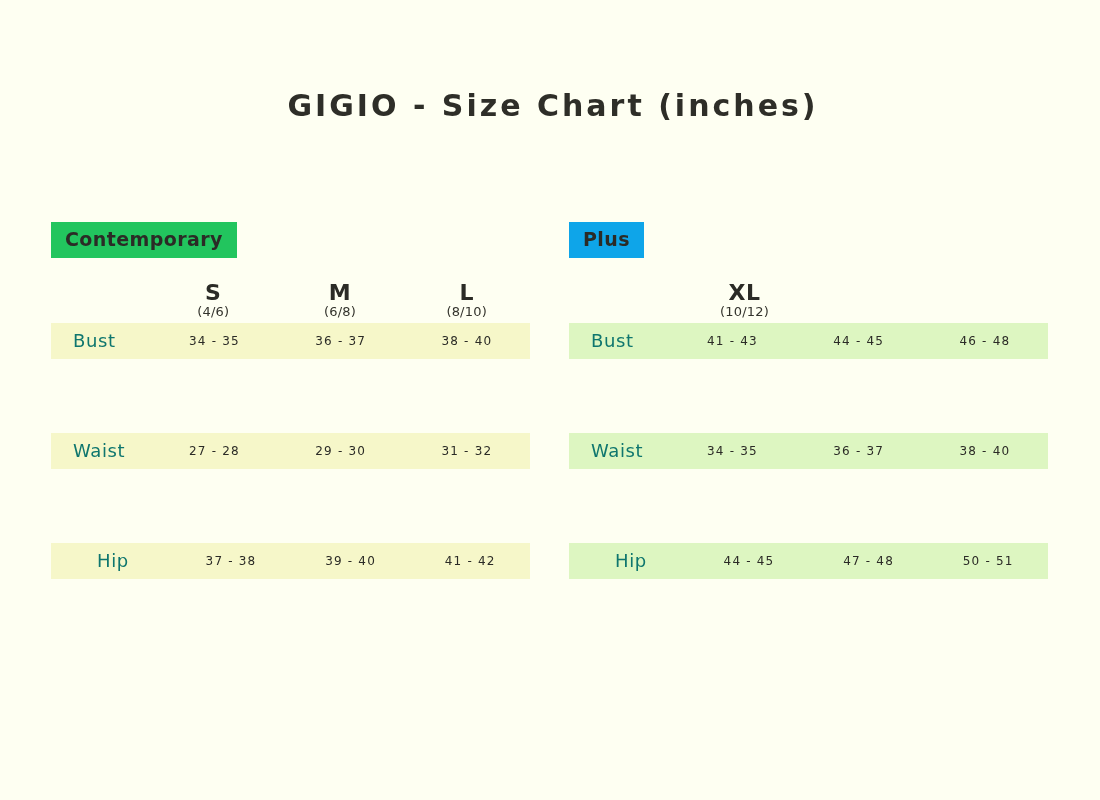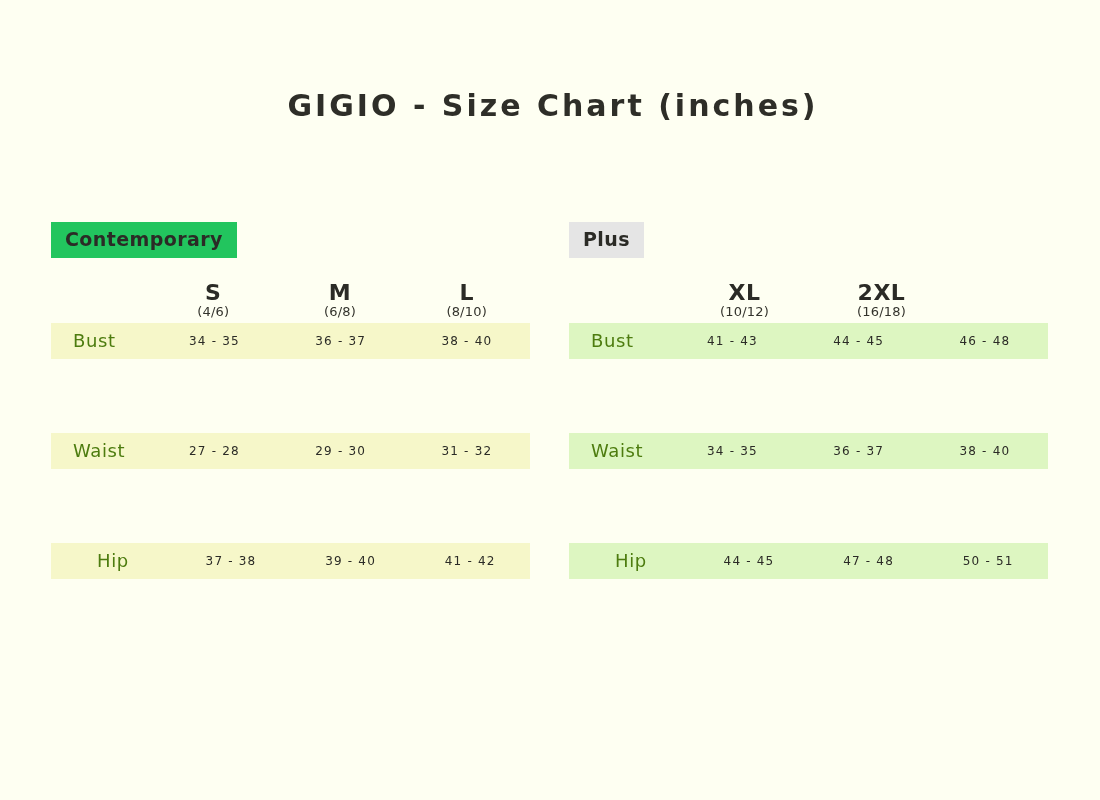--- a/index.html
+++ b/index.html
@@ -46,21 +46,21 @@
   .section-label {
     display: inline-block;
     font-size: 19px;
     font-weight: 600;
     letter-spacing: 0.4px;
     padding: 8px 14px 9px 14px;
     color: #2b2b26;
     line-height: 1;
   }
   .section-label.yellow { background: #22c55e; }
-  .section-label.green  { background: #e5e5e5; }
+  .section-label.green  { background: #0ea5e9; }
 
   .head-row {
     display: flex;
     margin-top: 23px;
     padding-bottom: 4px;
   }
   .head-cell {
     text-align: center;
     line-height: 1.08;
   }
@@ -85,21 +85,21 @@
     margin-bottom: 74px;
   }
   .data-row.yellow { background: #f6f7c9; }
   .data-row.green  { background: #ddf6c1; }
   .data-row:last-child { margin-bottom: 16px; padding-left: 24px; }
 
   .row-label {
     font-size: 18px;
     font-weight: 500;
     letter-spacing: 0.6px;
-    color: #4d7c0f;
+    color: #0f766e;
     padding-left: 22px;
     box-sizing: border-box;
   }
   .data-cell {
     text-align: center;
     font-size: 12px;
     font-weight: 500;
     letter-spacing: 1.2px;
     color: #2b2b26;
     white-space: pre;
@@ -164,24 +164,20 @@
   <div class="table-block plus">
 
     <div class="section-label green">Plus</div>
 
     <div class="head-row">
       <div class="head-cell col-label"></div>
       <div class="head-cell col-v">
         <div class="head-size">XL</div>
         <div class="head-num">(10/12)</div>
       </div>
-      <div class="head-cell col-v">
-        <div class="head-size">2XL</div>
-        <div class="head-num">(16/18)</div>
-      </div>
     </div>
 
     <div class="data-row green">
       <div class="row-label col-label">Bust</div>
       <div class="data-cell col-v">41 - 43</div>
       <div class="data-cell col-v">44 - 45</div>
       <div class="data-cell col-v">46 - 48</div>
     </div>
 
     <div class="data-row green">

